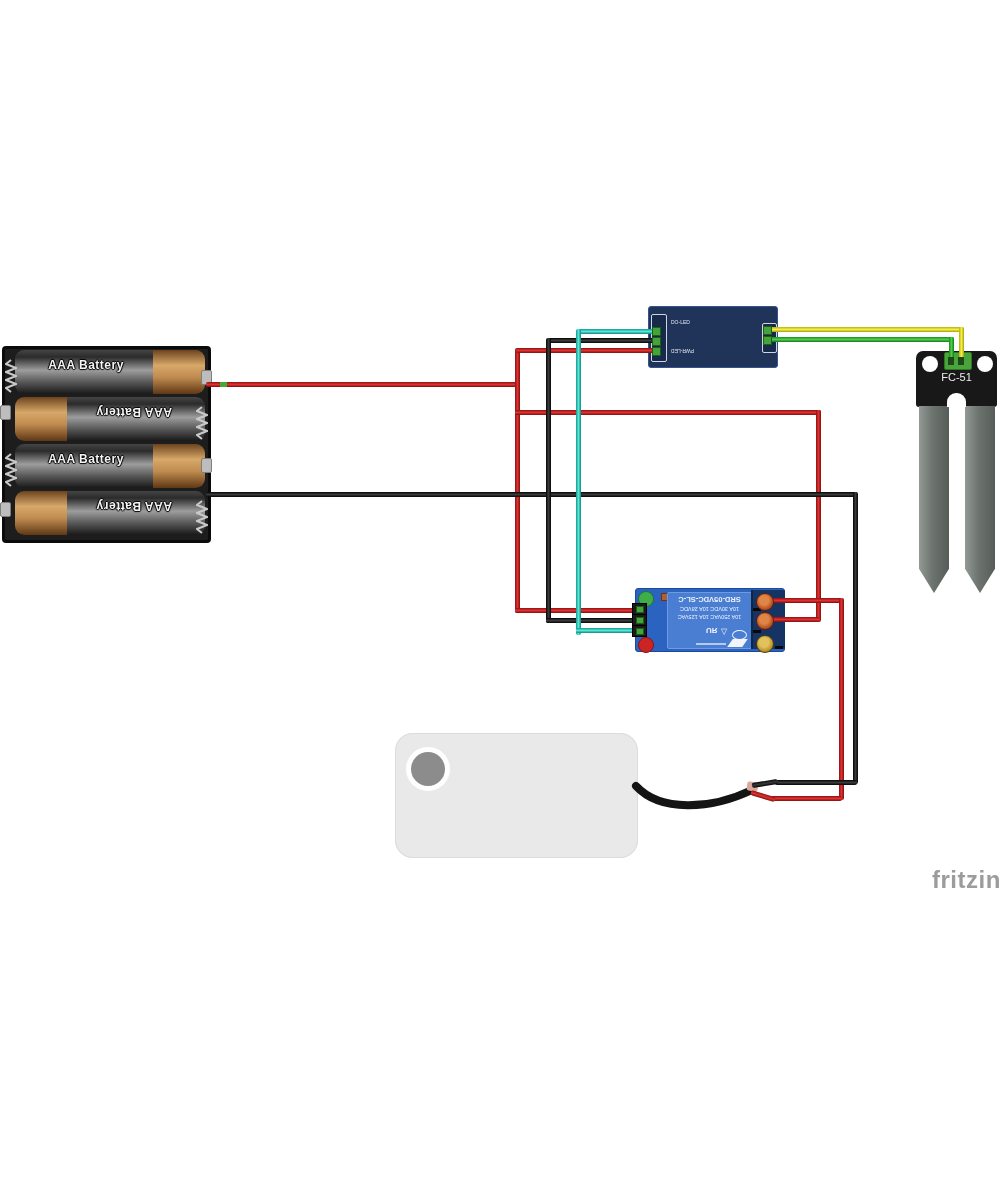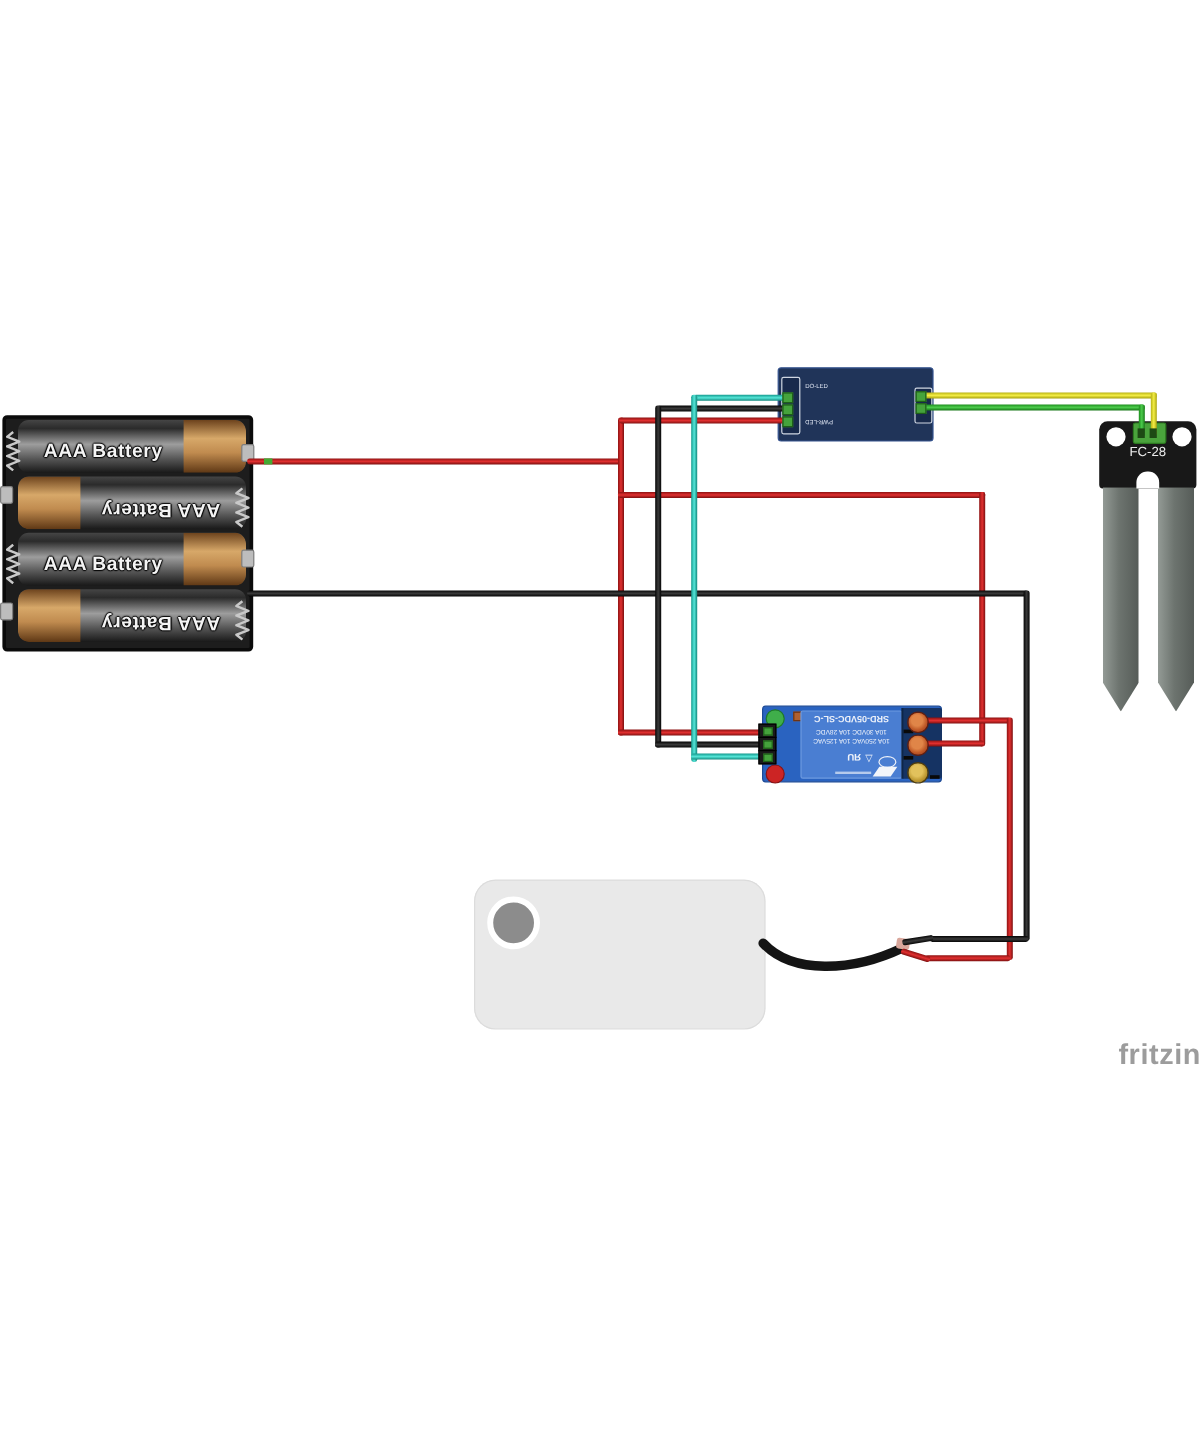--- a/index.html
+++ b/index.html
@@ -19,21 +19,21 @@
   .wv.yel{background:linear-gradient(90deg,#b7b113,#f4ee45 50%,#a8a20e);}
   .wh.grn{background:linear-gradient(180deg,#1d8c1d,#4ccc4c 50%,#187818);}
   .wv.grn{background:linear-gradient(90deg,#1d8c1d,#4ccc4c 50%,#187818);}
   
   .holder{left:2px;top:346px;width:209px;height:197px;background:#1d1d1d;
           border:3px solid #0b0b0b;border-radius:4px;box-sizing:border-box;}
   .batt{position:absolute;left:10px;width:190px;height:44px;border-radius:9px;overflow:hidden;
         background:linear-gradient(180deg,#454545 0%,#2b2b2b 16%,#9d9d9d 46%,#555 74%,#191919 100%);}
   .batt .cap{position:absolute;top:0;width:52px;height:44px;
         background:linear-gradient(180deg,#6d431d,#d7a869 35%,#c08b4f 62%,#5f3815);}
-  .batt .lbl{position:absolute;top:18px;font-size:16px;font-weight:bold;color:#f4f4f4;
+  .batt .lbl{position:absolute;top:8px;font-size:12px;font-weight:bold;color:#f4f4f4;
         letter-spacing:.5px;text-align:center;
         text-shadow:0 1px 1px #000,0 -1px 1px #000,1px 0 1px #000,-1px 0 1px #000;}
   .clip{position:absolute;width:9px;height:13px;background:#bdbdbd;border:1px solid #7d7d7d;border-radius:2px;}
   
   .sensor-board{left:648px;top:306px;width:128px;height:60px;background:#203459;
         border:1px solid #35538e;border-radius:3px;}
   .hdr-box{position:absolute;border:1px solid #cfd6e2;background:#182a4c;border-radius:2px;}
   .pad{position:absolute;width:7px;height:7px;background:#45a33c;border:1px solid #1e5f18;}
   .silk{position:absolute;color:#dfe6f2;font-size:5px;line-height:6px;white-space:nowrap;}
   .r180{transform:rotate(180deg);}
@@ -146,21 +146,21 @@
     <div class="term"></div>
     <div class="abs" style="left:117px;top:19px;width:8px;height:3px;background:#090909;"></div>
     <div class="abs" style="left:117px;top:41px;width:8px;height:3px;background:#090909;"></div>
     <div class="abs" style="left:139px;top:57px;width:8px;height:3px;background:#090909;"></div>
 
   </div>
 
   <div class="abs probe-head">
     <div class="hole" style="left:6px;top:5px;"></div>
     <div class="hole" style="left:61px;top:5px;"></div>
-    <span class="abs" style="left:0;top:20px;width:81px;text-align:center;color:#ececec;font-size:11px;">FC-28</span>
+    <span class="abs" style="left:0;top:20px;width:81px;text-align:center;color:#ececec;font-size:11px;">FC-51</span>
   </div>
   <div class="prong" style="left:919px;top:406px;"></div>
   <div class="prong" style="left:965px;top:406px;"></div>
 
   <div class="abs" style="left:947px;top:393px;width:19px;height:14px;background:#ffffff;border-radius:9px 9px 0 0;"></div>
 
   <div class="abs" style="left:944px;top:352px;width:26px;height:16px;background:#4aa33c;border:1px solid #2c7a20;border-radius:2px;"></div>
 
   <div class="wire wh red" style="left:206px;top:382px;width:312px;"></div>
   <div class="wire wv red" style="left:515px;top:348px;height:265px;"></div>

